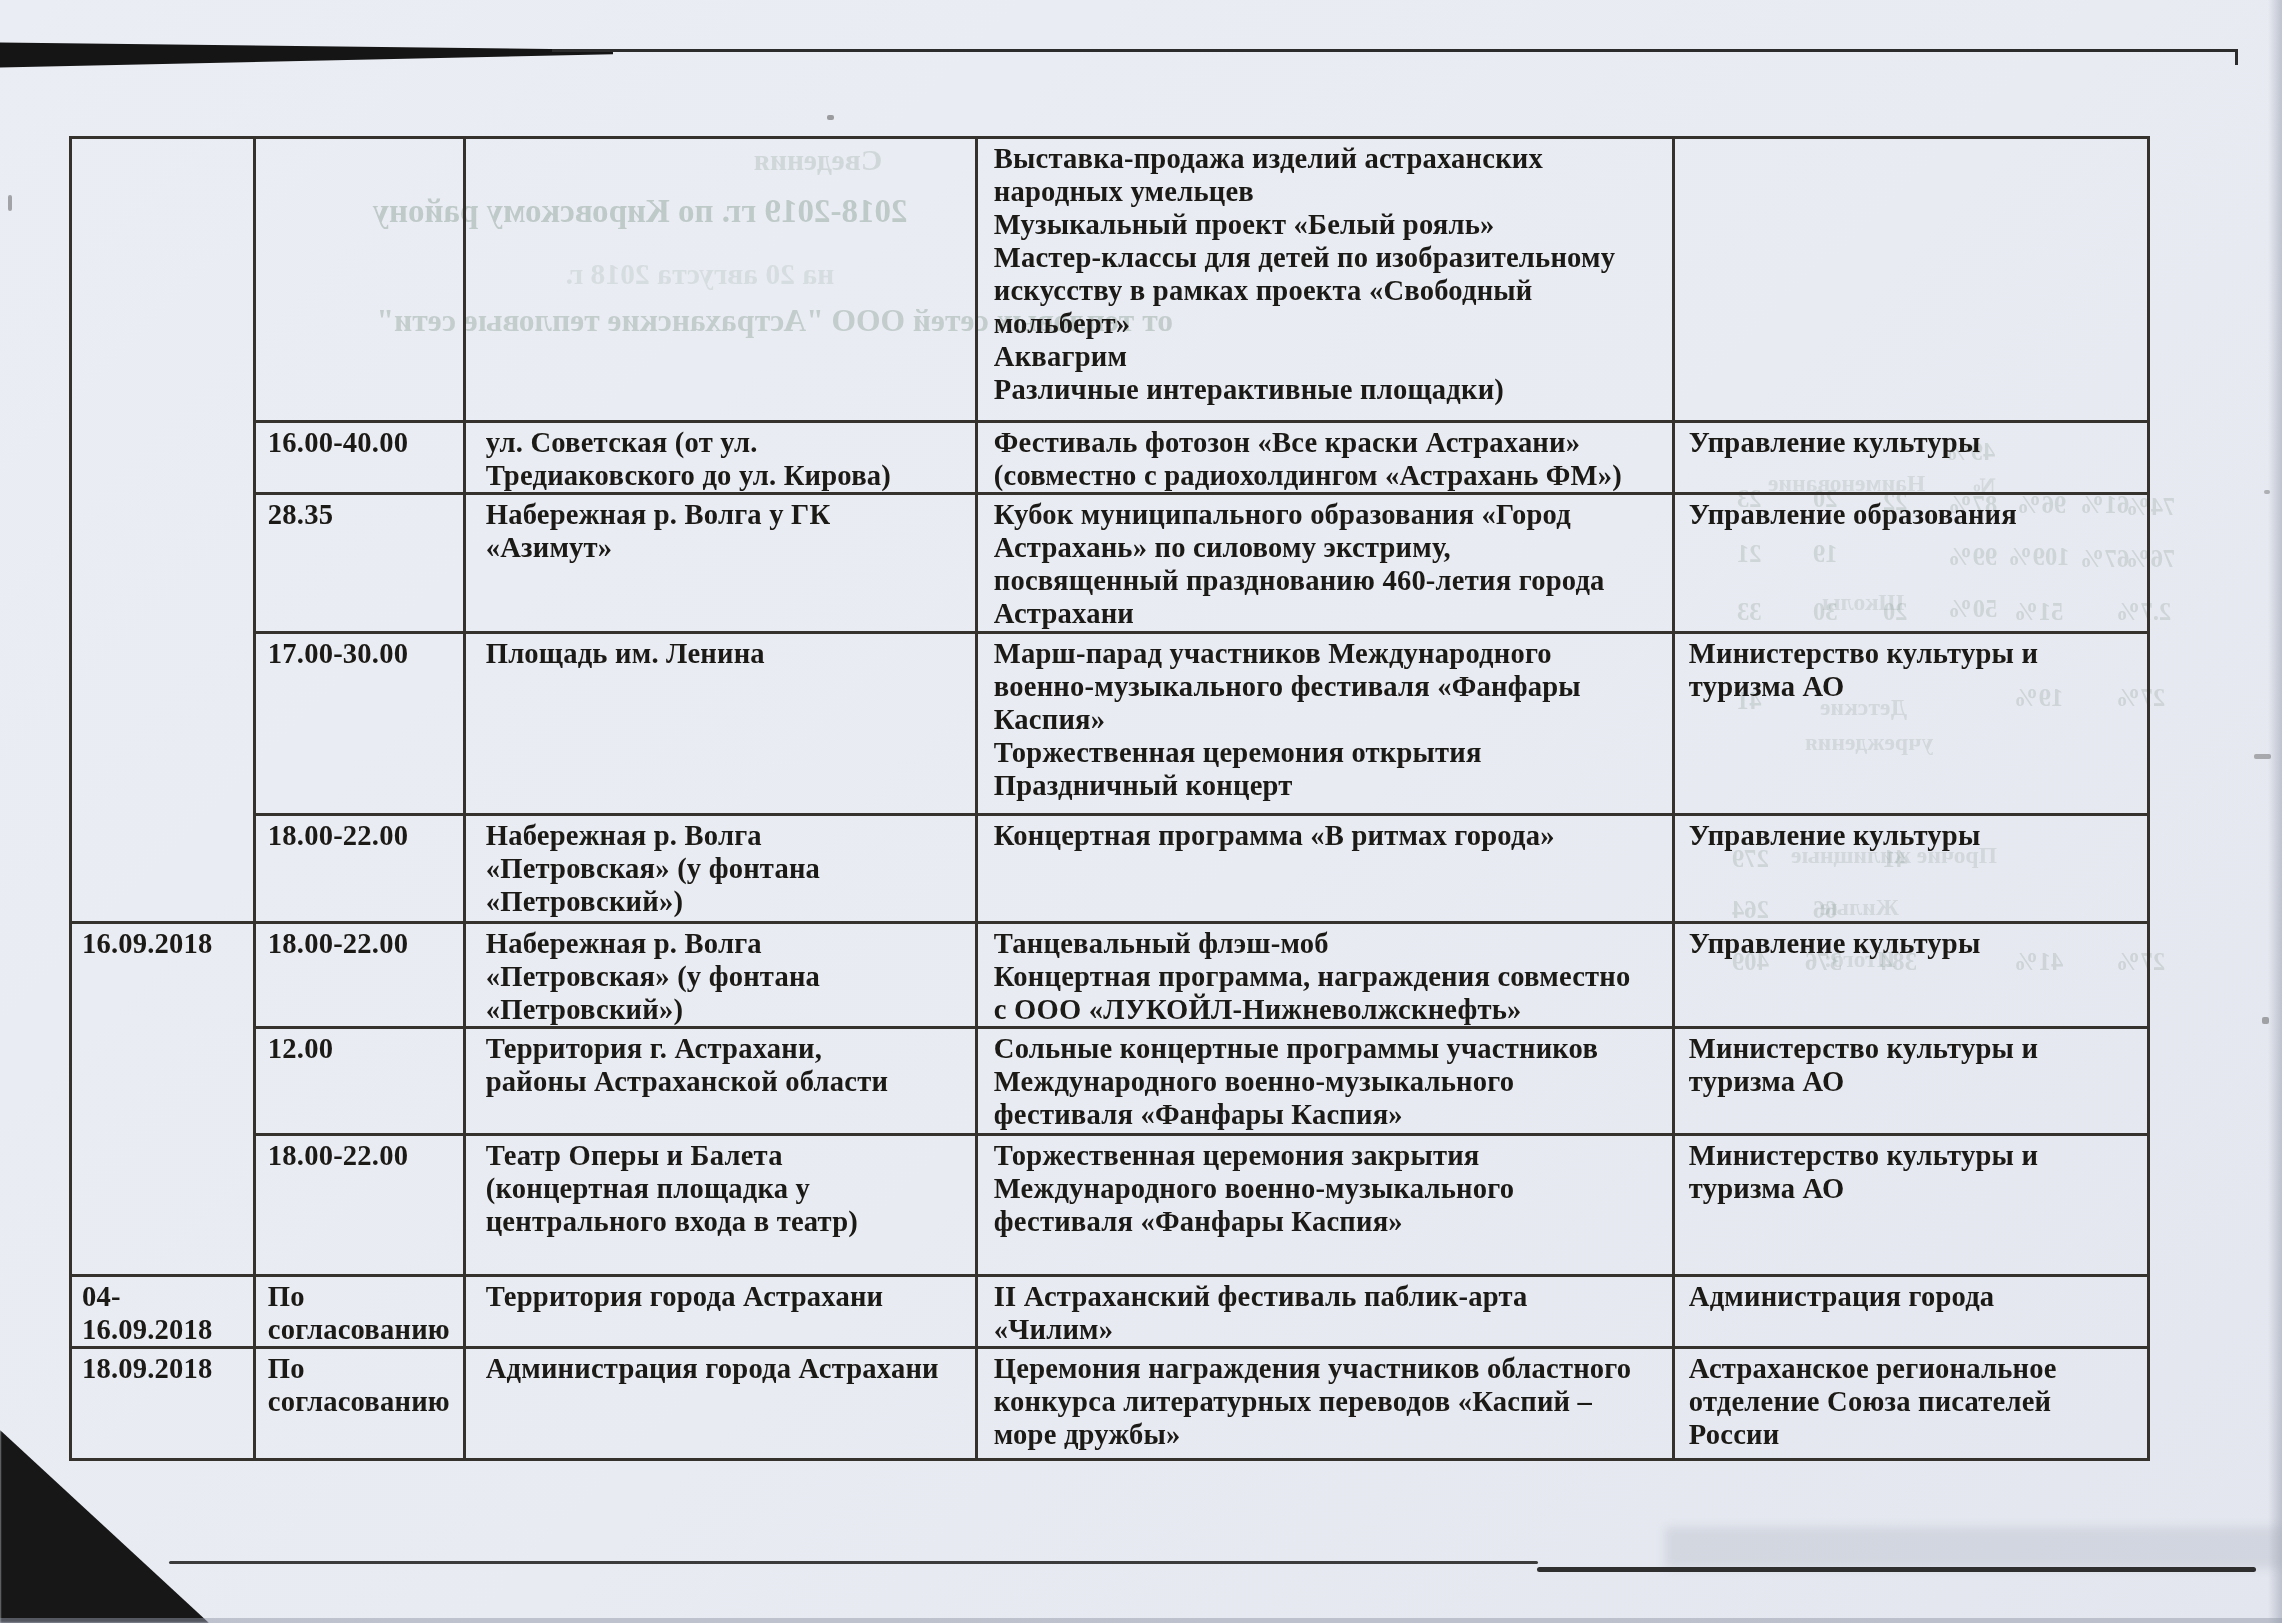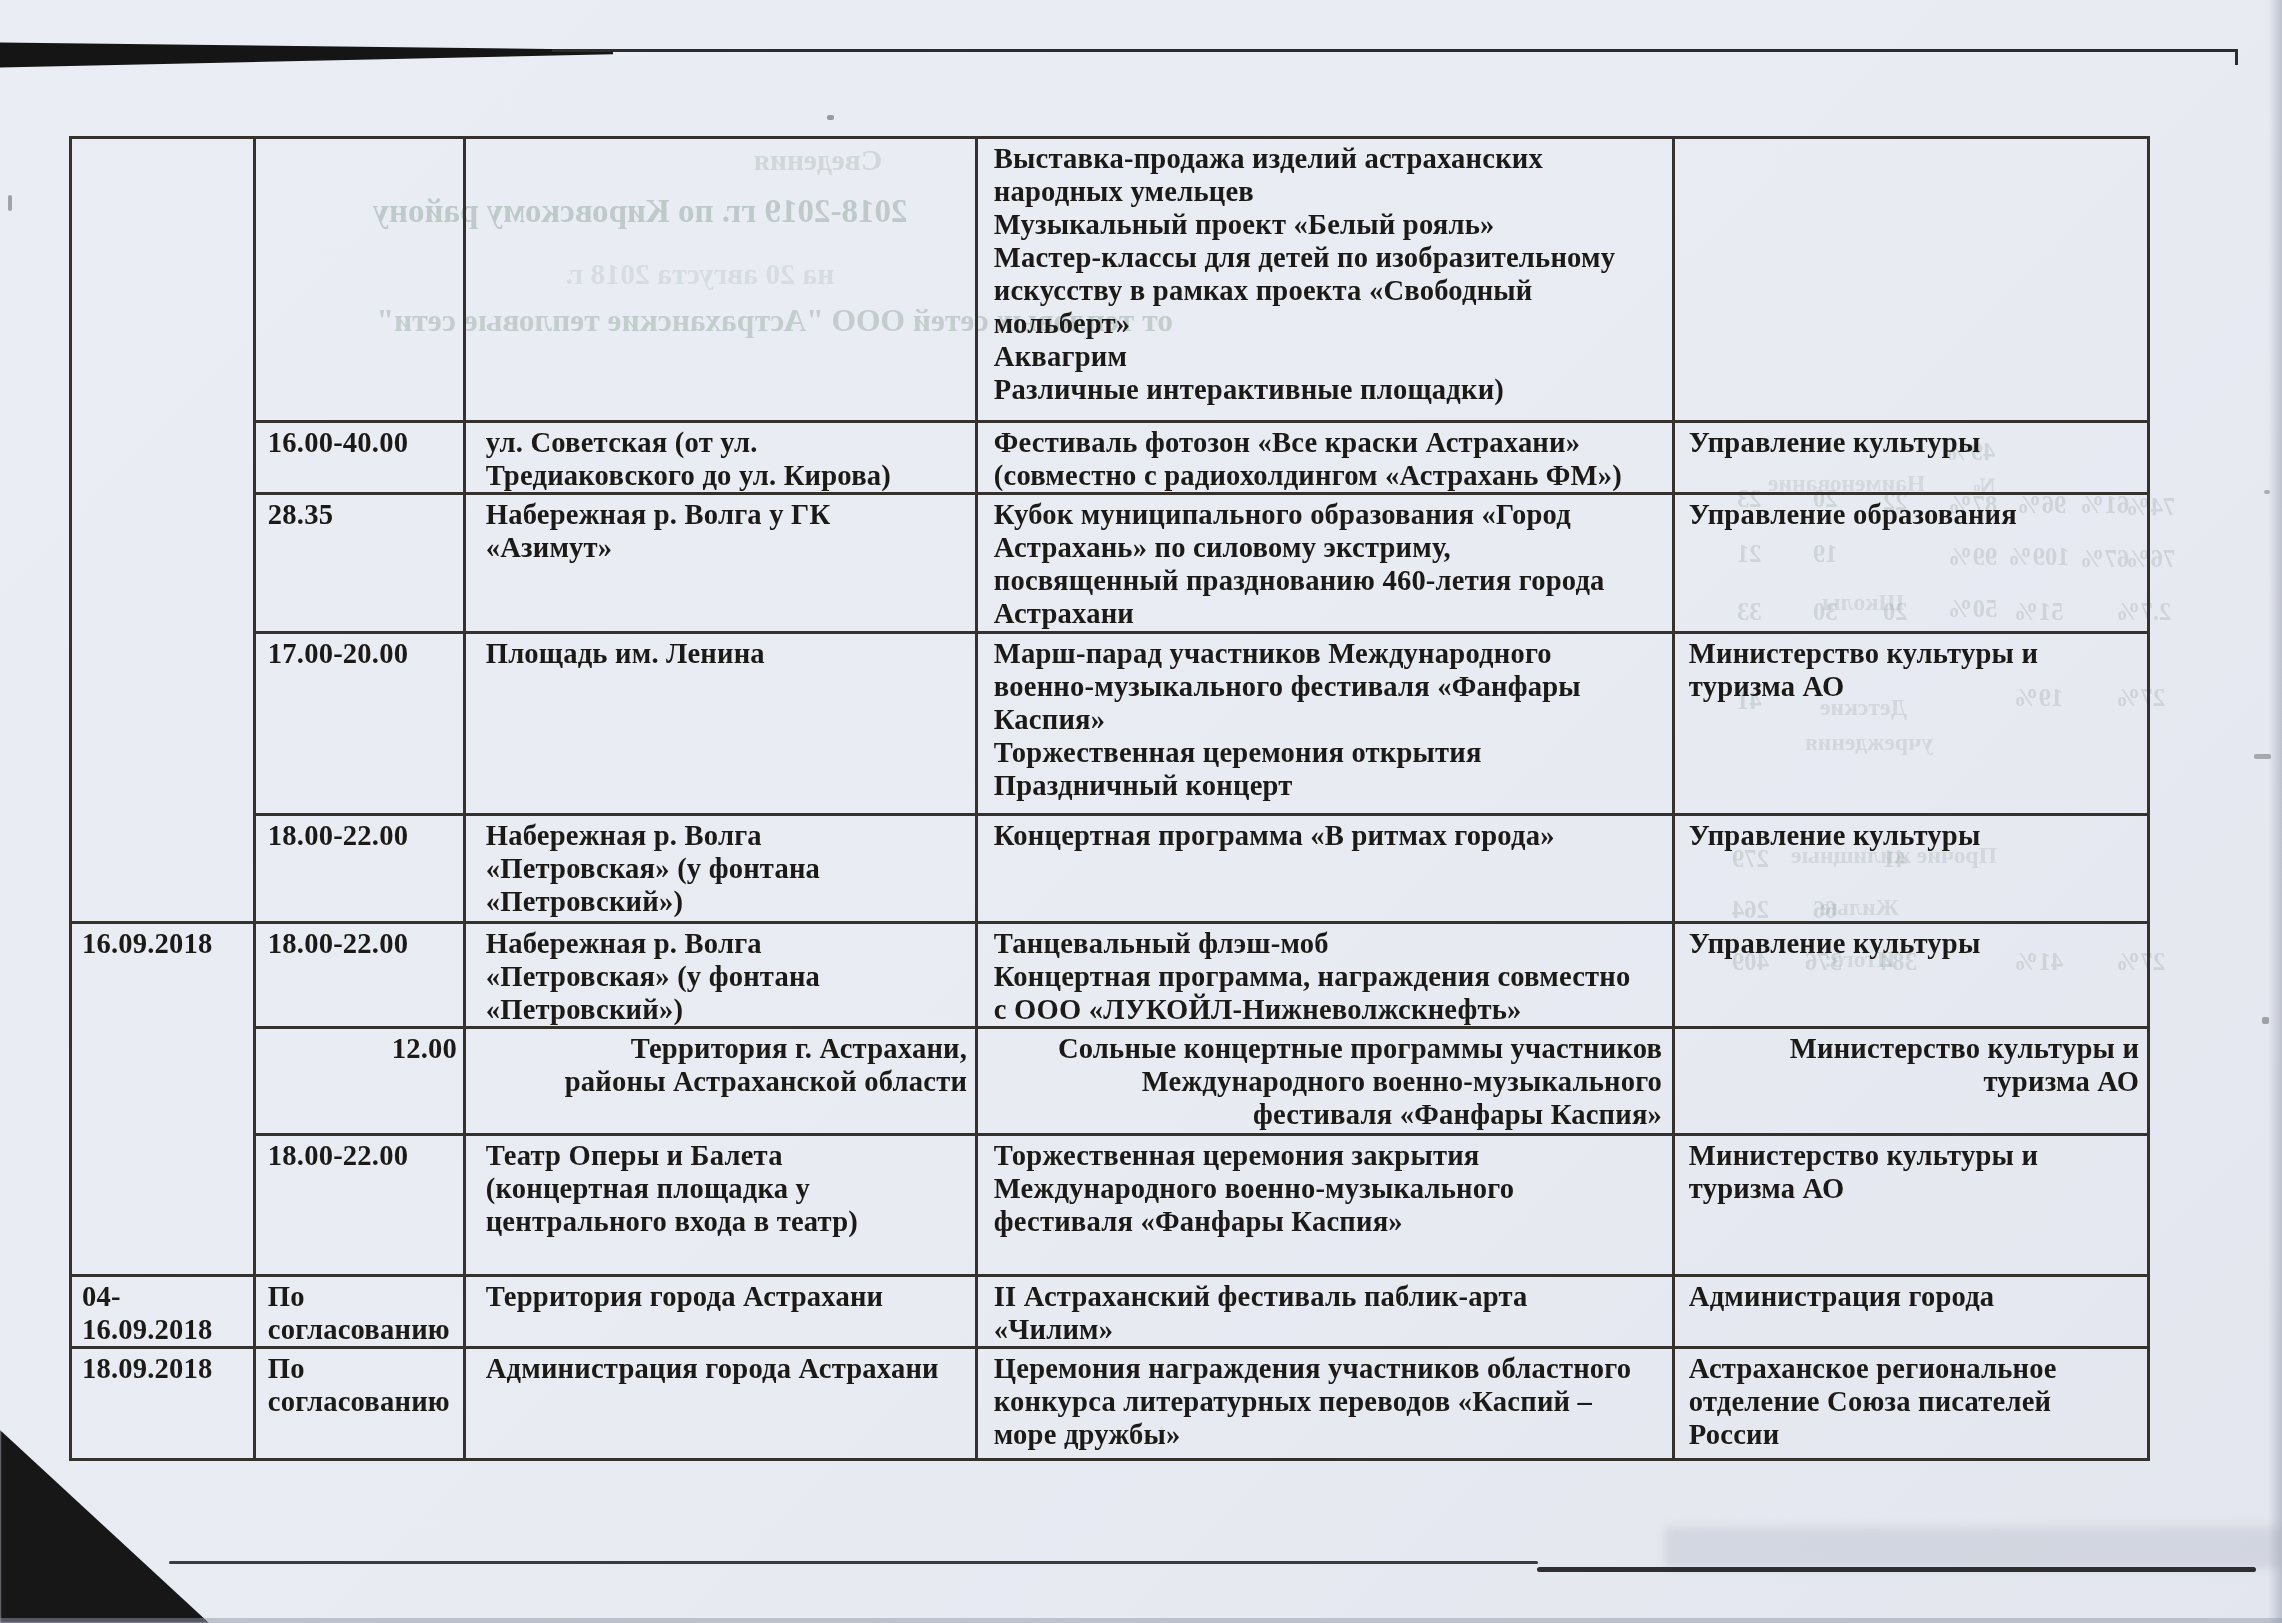--- a/index.html
+++ b/index.html
@@ -180,21 +180,21 @@
           <td class="col-time">28.35</td>
           <td class="col-location">Набережная р. Волга у ГК
 «Азимут»</td>
           <td class="col-event">Кубок муниципального образования «Город
 Астрахань» по силовому экстриму,
 посвященный празднованию 460-летия города
 Астрахани</td>
           <td class="col-organizer">Управление образования</td>
         </tr>
         <tr style="height: 182px;">
-          <td class="col-time">17.00-20.00</td>
+          <td class="col-time">17.00-30.00</td>
           <td class="col-location">Площадь им. Ленина</td>
           <td class="col-event">Марш-парад участников Международного
 военно-музыкального фестиваля «Фанфары
 Каспия»
 Торжественная церемония открытия
 Праздничный концерт</td>
           <td class="col-organizer">Министерство культуры и
 туризма АО</td>
         </tr>
         <tr style="height: 108px;">
@@ -209,21 +209,21 @@
           <td class="col-date" rowspan="3">16.09.2018</td>
           <td class="col-time">18.00-22.00</td>
           <td class="col-location">Набережная р. Волга
 «Петровская» (у фонтана
 «Петровский»)</td>
           <td class="col-event">Танцевальный флэш-моб
 Концертная программа, награждения совместно
 с ООО «ЛУКОЙЛ-Нижневолжскнефть»</td>
           <td class="col-organizer">Управление культуры</td>
         </tr>
-        <tr style="height: 107px; text-align: right;">
+        <tr style="height: 107px;">
           <td class="col-time">12.00</td>
           <td class="col-location">Территория г. Астрахани,
 районы Астраханской области</td>
           <td class="col-event">Сольные концертные программы участников
 Международного военно-музыкального
 фестиваля «Фанфары Каспия»</td>
           <td class="col-organizer">Министерство культуры и
 туризма АО</td>
         </tr>
         <tr style="height: 141px;">

